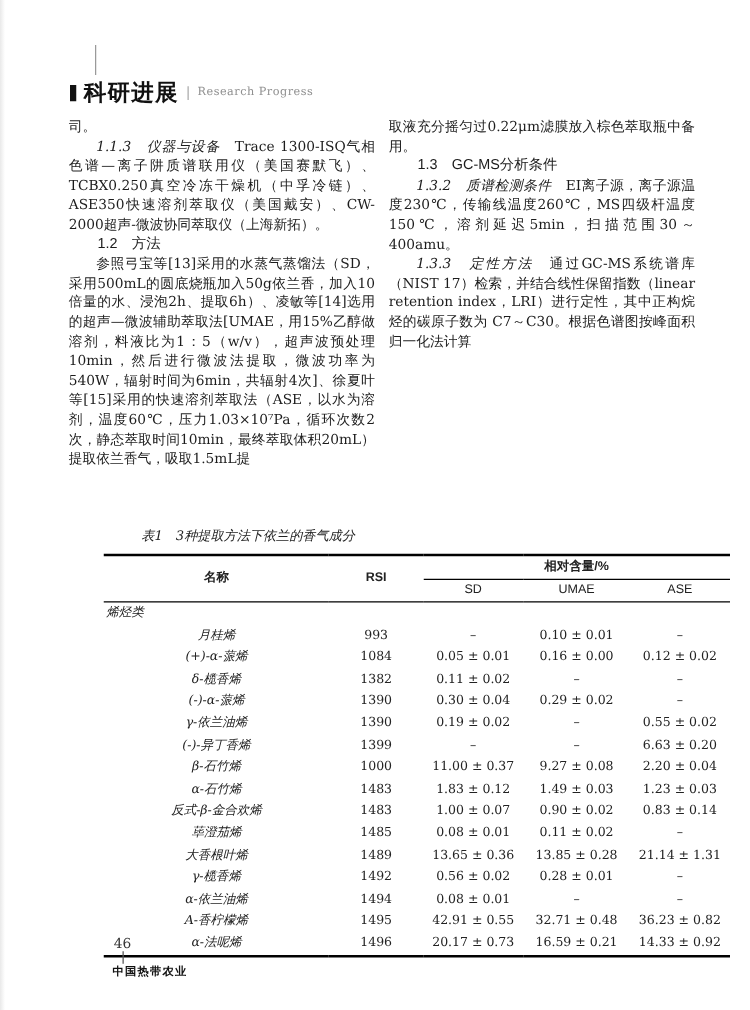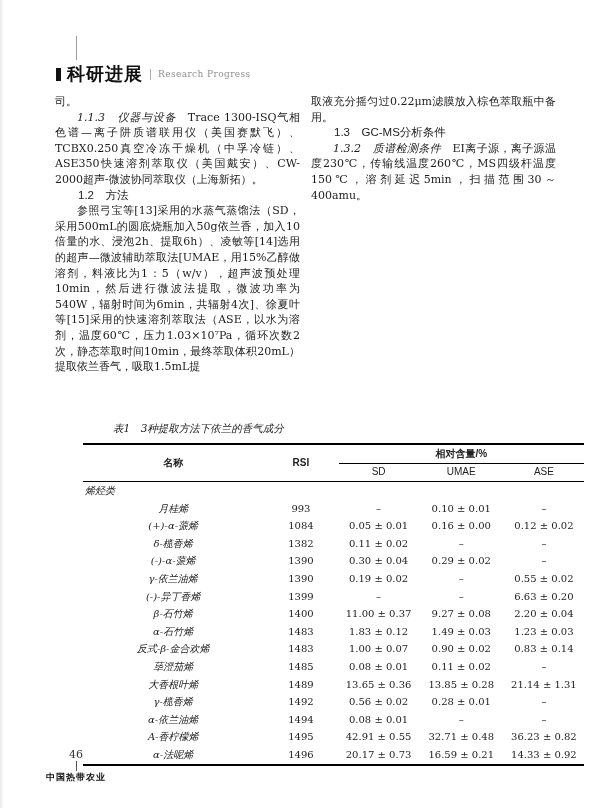--- a/index.html
+++ b/index.html
@@ -46,21 +46,21 @@
   .col-umae  { width:17%; }
   .col-ase   { width:16%; }
   .category-row td { text-align:left; font-style:italic; padding-left:2px; }
   tbody tr:last-child td { border-bottom:2px solid #000; }
   td.name-cell { font-style:italic; }
 
   
   .page-footer { position:absolute; left:46px; top:748px; display:flex; align-items:center;flex-direction:column; }
   .footer-num { font-size:11px; color:#333; }
   .footer-sep { width:1px; height:10px; background:#555; margin:0 6px; }
-  .footer-journal { font-family:"Liberation Sans",sans-serif; font-weight:bold; font-size:9px; color:#111; letter-spacing:1px; }
+  .footer-journal { font-family:"Liberation Sans",sans-serif; font-weight:bold; font-size:9px; color:#111; letter-spacing:1px;margin-left:44px; }
 </style>
 </head>
 <body>
 
 <div class="page">
   <div class="scan-edge"></div>
 
   <div class="header-tick"></div>
   <div class="page-header">
     <span class="header-bar"></span>
@@ -73,20 +73,21 @@
     <div class="col col-left">
       <p>司。</p>
       <p class="indent"><span class="kai">1.1.3　仪器与设备　</span><span>Trace 1300-ISQ气相色谱—离子阱质谱联用仪（美国赛默飞）、TCBX0.250真空冷冻干燥机（中孚冷链）、ASE350快速溶剂萃取仪（美国戴安）、CW-2000超声-微波协同萃取仪（上海新拓）。</span></p>
       <p class="sec-heading">1.2　方法</p>
       <p class="indent">参照弓宝等[13]采用的水蒸气蒸馏法（SD，采用500mL的圆底烧瓶加入50g依兰香，加入10倍量的水、浸泡2h、提取6h）、凌敏等[14]选用的超声—微波辅助萃取法[UMAE，用15%乙醇做溶剂，料液比为1：5（w/v），超声波预处理10min，然后进行微波法提取，微波功率为540W，辐射时间为6min，共辐射4次]、徐夏叶等[15]采用的快速溶剂萃取法（ASE，以水为溶剂，温度60℃，压力1.03×10⁷Pa，循环次数2次，静态萃取时间10min，最终萃取体积20mL）提取依兰香气，吸取1.5mL提</p>
     </div>
     <div class="col">
       <p>取液充分摇匀过0.22μm滤膜放入棕色萃取瓶中备用。</p>
       <p class="sec-heading">1.3　GC-MS分析条件</p>
       <p class="indent"><span class="kai">1.3.2　质谱检测条件　</span><span>EI离子源，离子源温度230℃，传输线温度260℃，MS四级杆温度150℃，溶剂延迟5min，扫描范围30～400amu。</span></p>
+      <p class="indent"><span class="kai">1.3.3　定性方法　</span><span>通过GC-MS系统谱库（NIST 17）检索，并结合线性保留指数（linear retention index，LRI）进行定性，其中正构烷烃的碳原子数为 C7～C30。根据色谱图按峰面积归一化法计算</span></p>
     </div>
   </div>
 
   <div class="table-block">
     <p class="table-title">表1　3种提取方法下依兰的香气成分</p>
     <table>
       <colgroup>
         <col class="col-name">
           <col class="col-rsi">
           <col class="col-sd">
@@ -146,21 +147,21 @@
           </tr>
           <tr>
             <td class="name-cell">(-)-异丁香烯</td>
             <td>1399</td>
             <td>–</td>
             <td>–</td>
             <td>6.63 ± 0.20</td>
           </tr>
           <tr>
             <td class="name-cell">β-石竹烯</td>
-            <td>1400</td>
+            <td>1000</td>
             <td>11.00 ± 0.37</td>
             <td>9.27 ± 0.08</td>
             <td>2.20 ± 0.04</td>
           </tr>
           <tr>
             <td class="name-cell">α-石竹烯</td>
             <td>1483</td>
             <td>1.83 ± 0.12</td>
             <td>1.49 ± 0.03</td>
             <td>1.23 ± 0.03</td>

